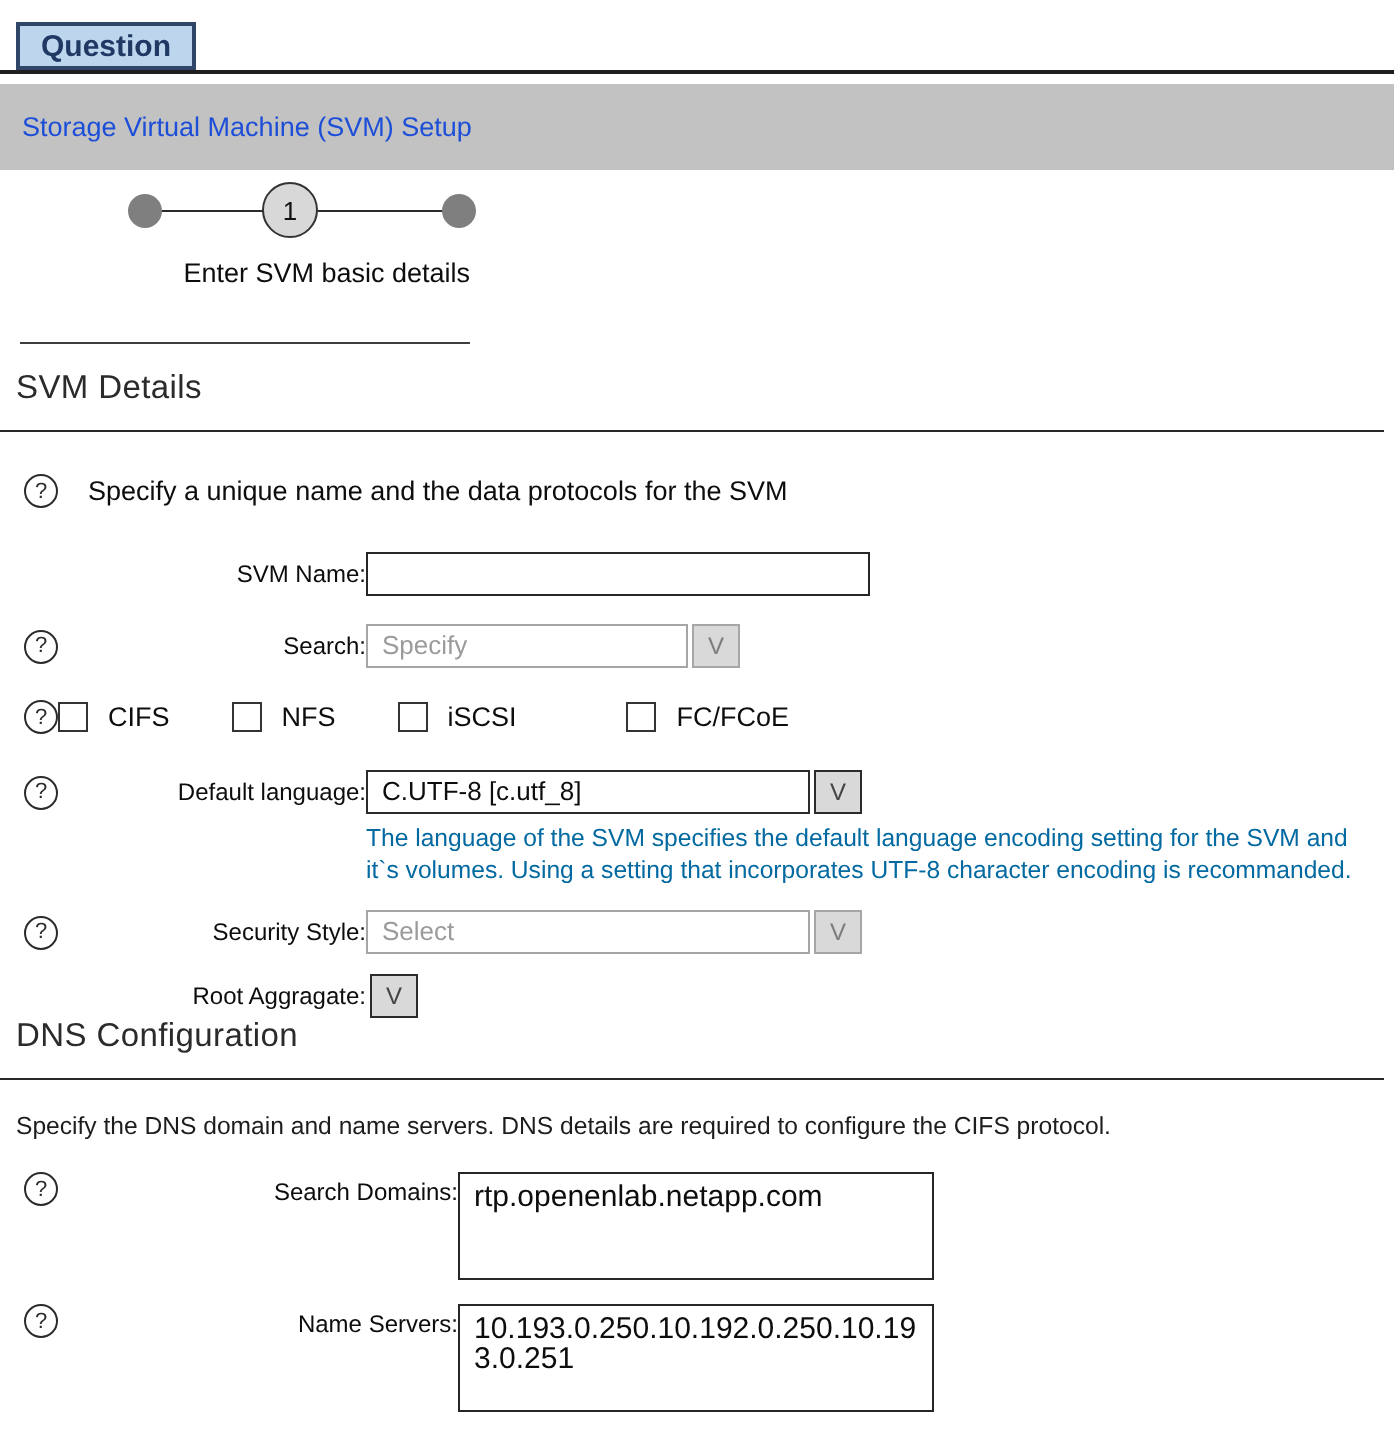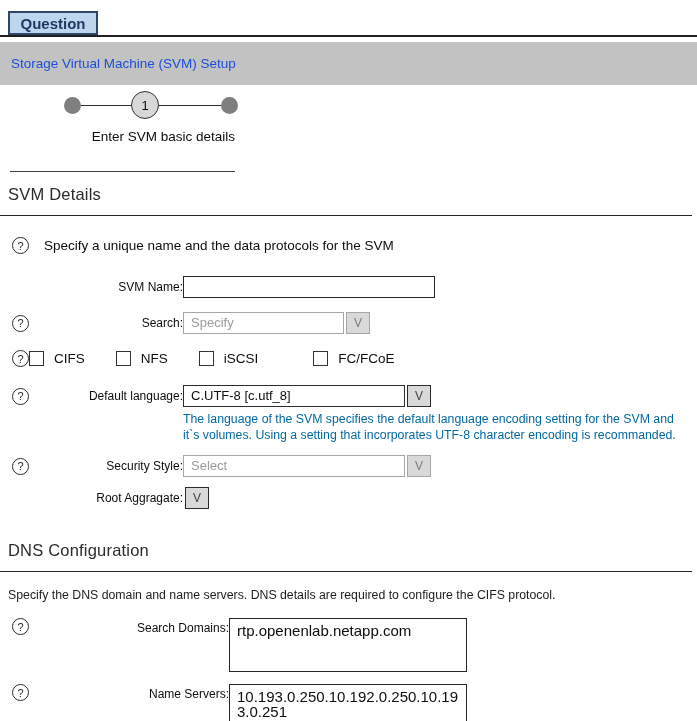--- a/index.html
+++ b/index.html
@@ -96,21 +96,21 @@
   }
 
   
   .mt-intro { margin-top: 21px; }
   .mt-name { margin-top: 22px; }
   .mt-ipspace { margin-top: 14px; }
   .mt-proto { margin-top: 16px; }
   .mt-lang { margin-top: 18px; }
   .mt-sec { margin-top: 12px; }
   .mt-aggr { margin-top: 10px; }
-  .mt-dnshead { margin-top: 32px; }
+  .mt-dnshead { margin-top: 0; }
   .mt-search { margin-top: 16px; }
   .mt-nameserv { margin-top: 12px; }
 </style>
 </head>
 <body>
 
 <div class="tabbar">
   <div class="tab tab-question">Question</div>
 </div>
 

